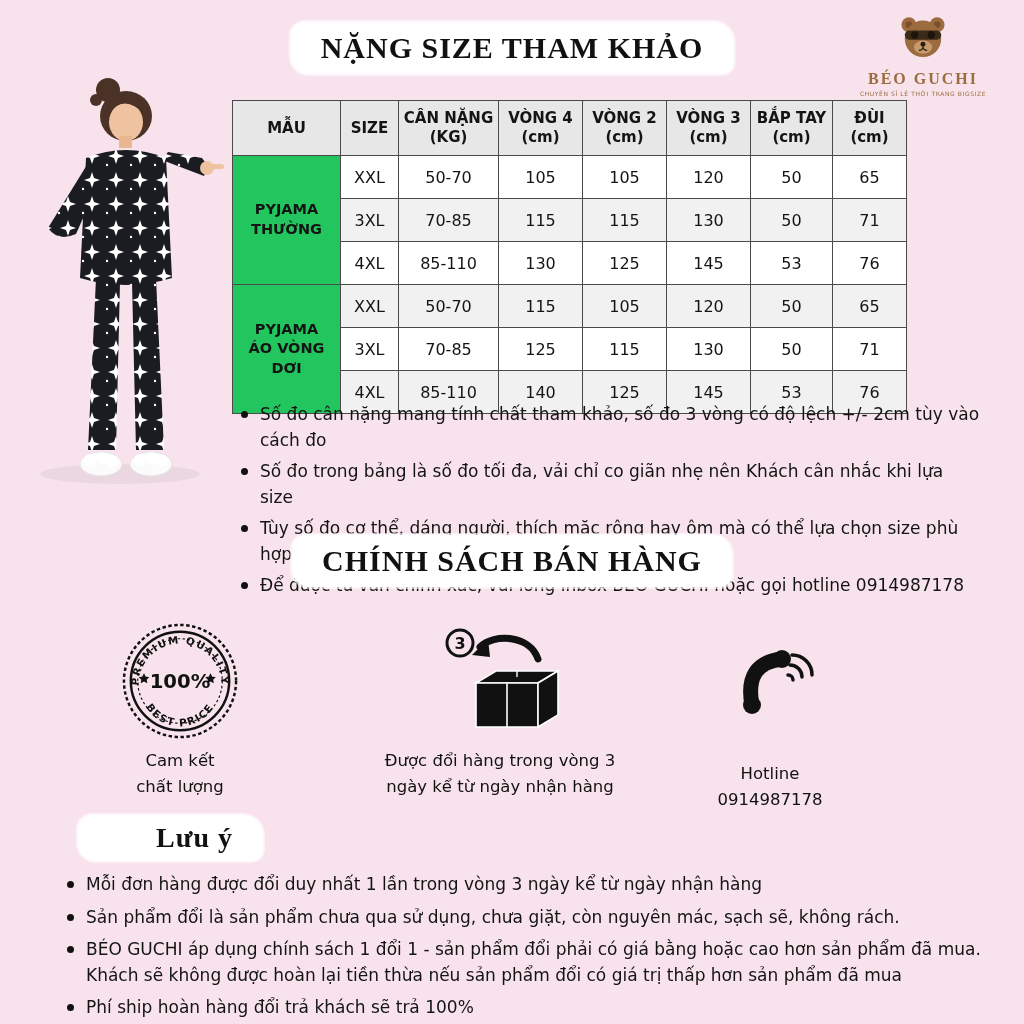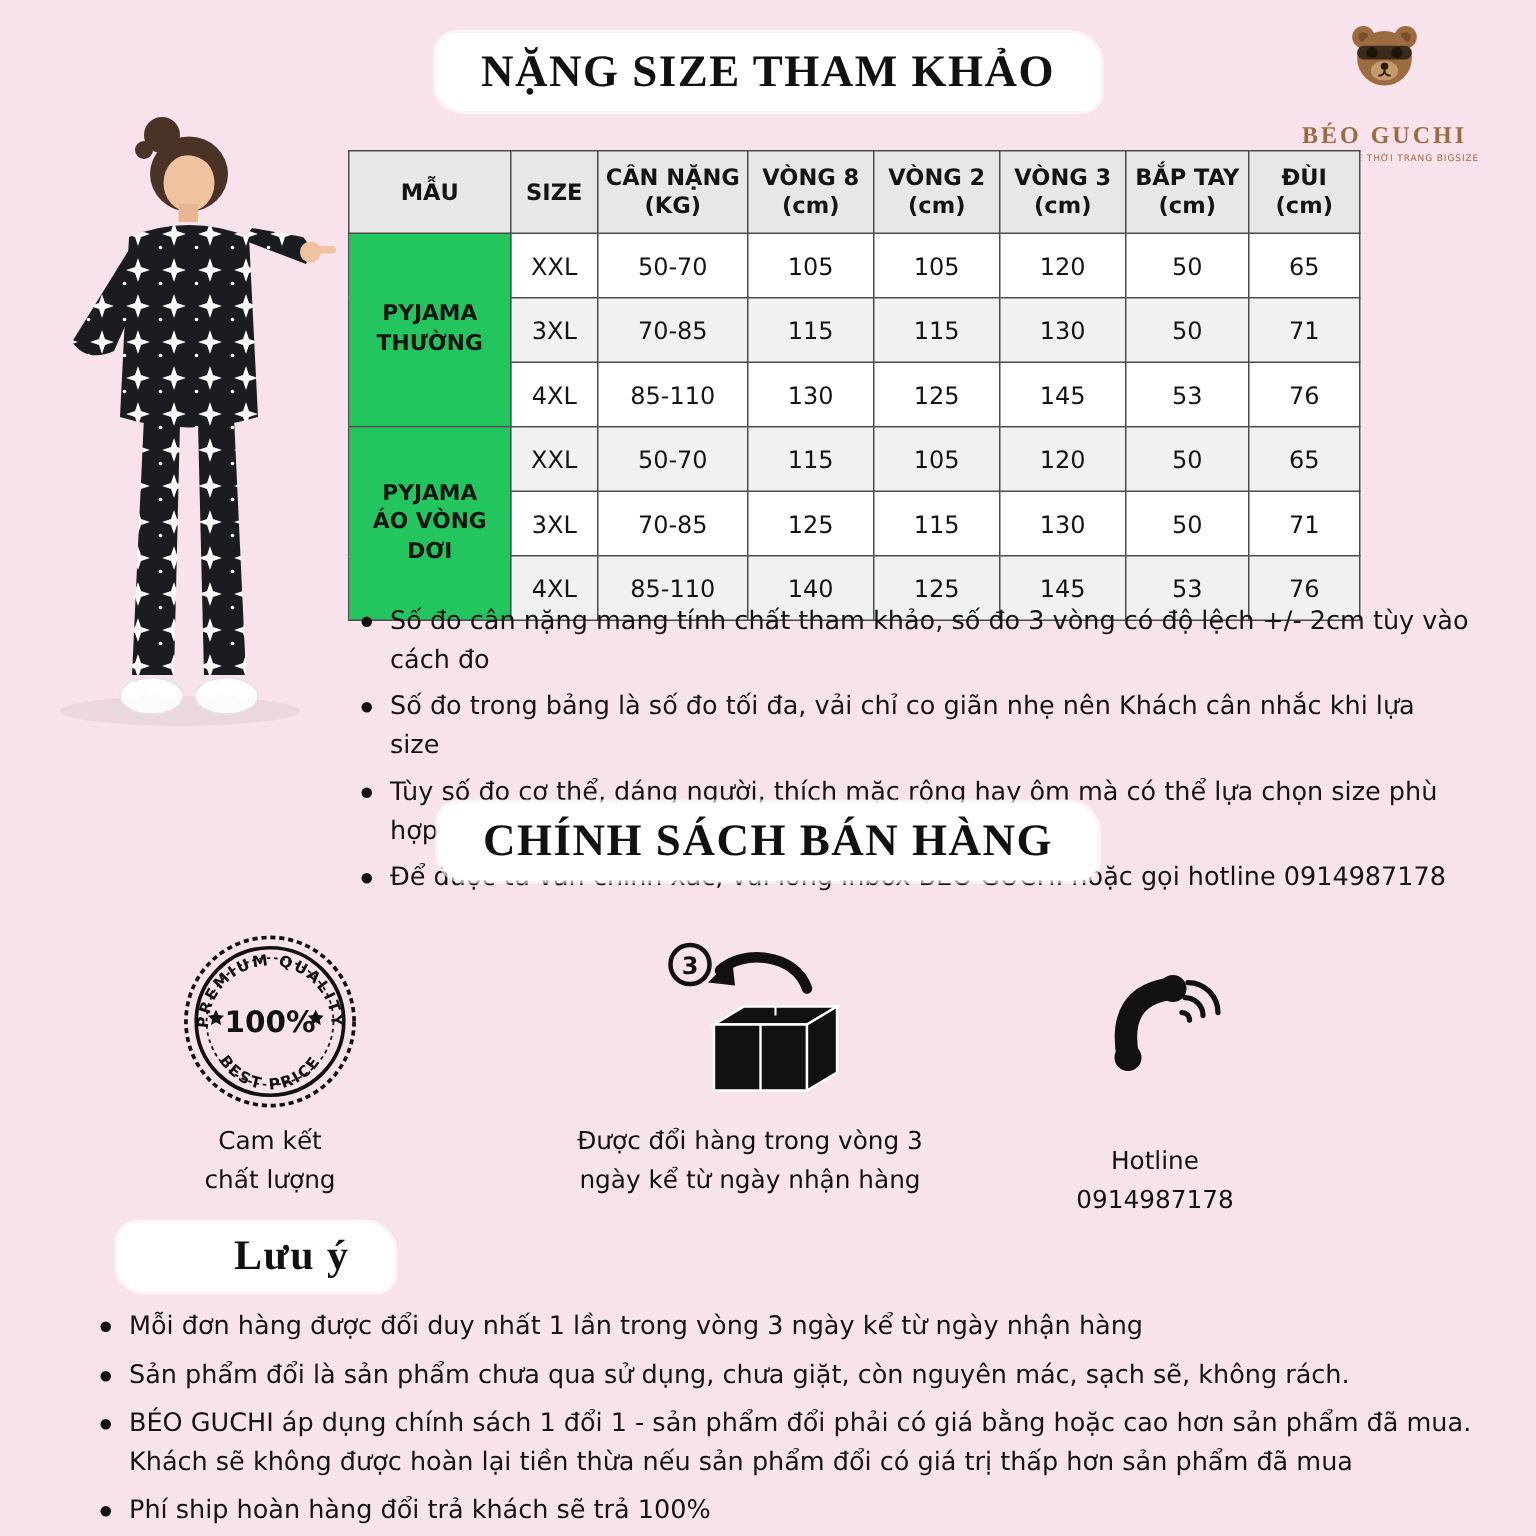--- a/index.html
+++ b/index.html
@@ -19,21 +19,21 @@
     font-family:"Liberation Serif","DejaVu Serif",serif;
     font-weight:bold;letter-spacing:1px;color:#111;
     white-space:nowrap;
   }
   
   #title-box{top:22px;left:50%;transform:translateX(-50%);padding:9px 30px;}
   #title-box .hl-title{font-size:30px;}
   #logo{position:absolute;top:12px;right:26px;width:150px;text-align:center;}
   #logo .brand{
     font-family:"Liberation Serif","DejaVu Serif",serif;font-weight:bold;
-    font-size:16px;letter-spacing:2px;color:#9c6b3f;margin-top:14px;
+    font-size:16px;letter-spacing:2px;color:#9c6b3f;margin-top:2px;
   }
   #logo .tagline{font-size:6px;letter-spacing:.6px;color:#9c6b3f;margin-top:2px;}
   
   #model{position:absolute;left:8px;top:72px;width:222px;height:424px;}
   
   #size-table{
     position:absolute;left:232px;top:100px;border-collapse:collapse;
     background:#fff;
   }
   #size-table th,#size-table td{
@@ -157,21 +157,21 @@
     <col style="width:84px">
       <col style="width:84px">
       <col style="width:82px">
       <col style="width:74px">
   </colgroup>
   <thead>
     <tr>
       <th>MẪU</th>
       <th>SIZE</th>
       <th>CÂN NẶNG (KG)</th>
-      <th>VÒNG 8 (cm)</th>
+      <th>VÒNG 4 (cm)</th>
       <th>VÒNG 2 (cm)</th>
       <th>VÒNG 3 (cm)</th>
       <th>BẮP TAY (cm)</th>
       <th>ĐÙI (cm)</th>
     </tr>
   </thead>
   <tbody>
     <tr>
       <td class="group" rowspan="3">PYJAMA THƯỜNG</td>
       <td>XXL</td>

